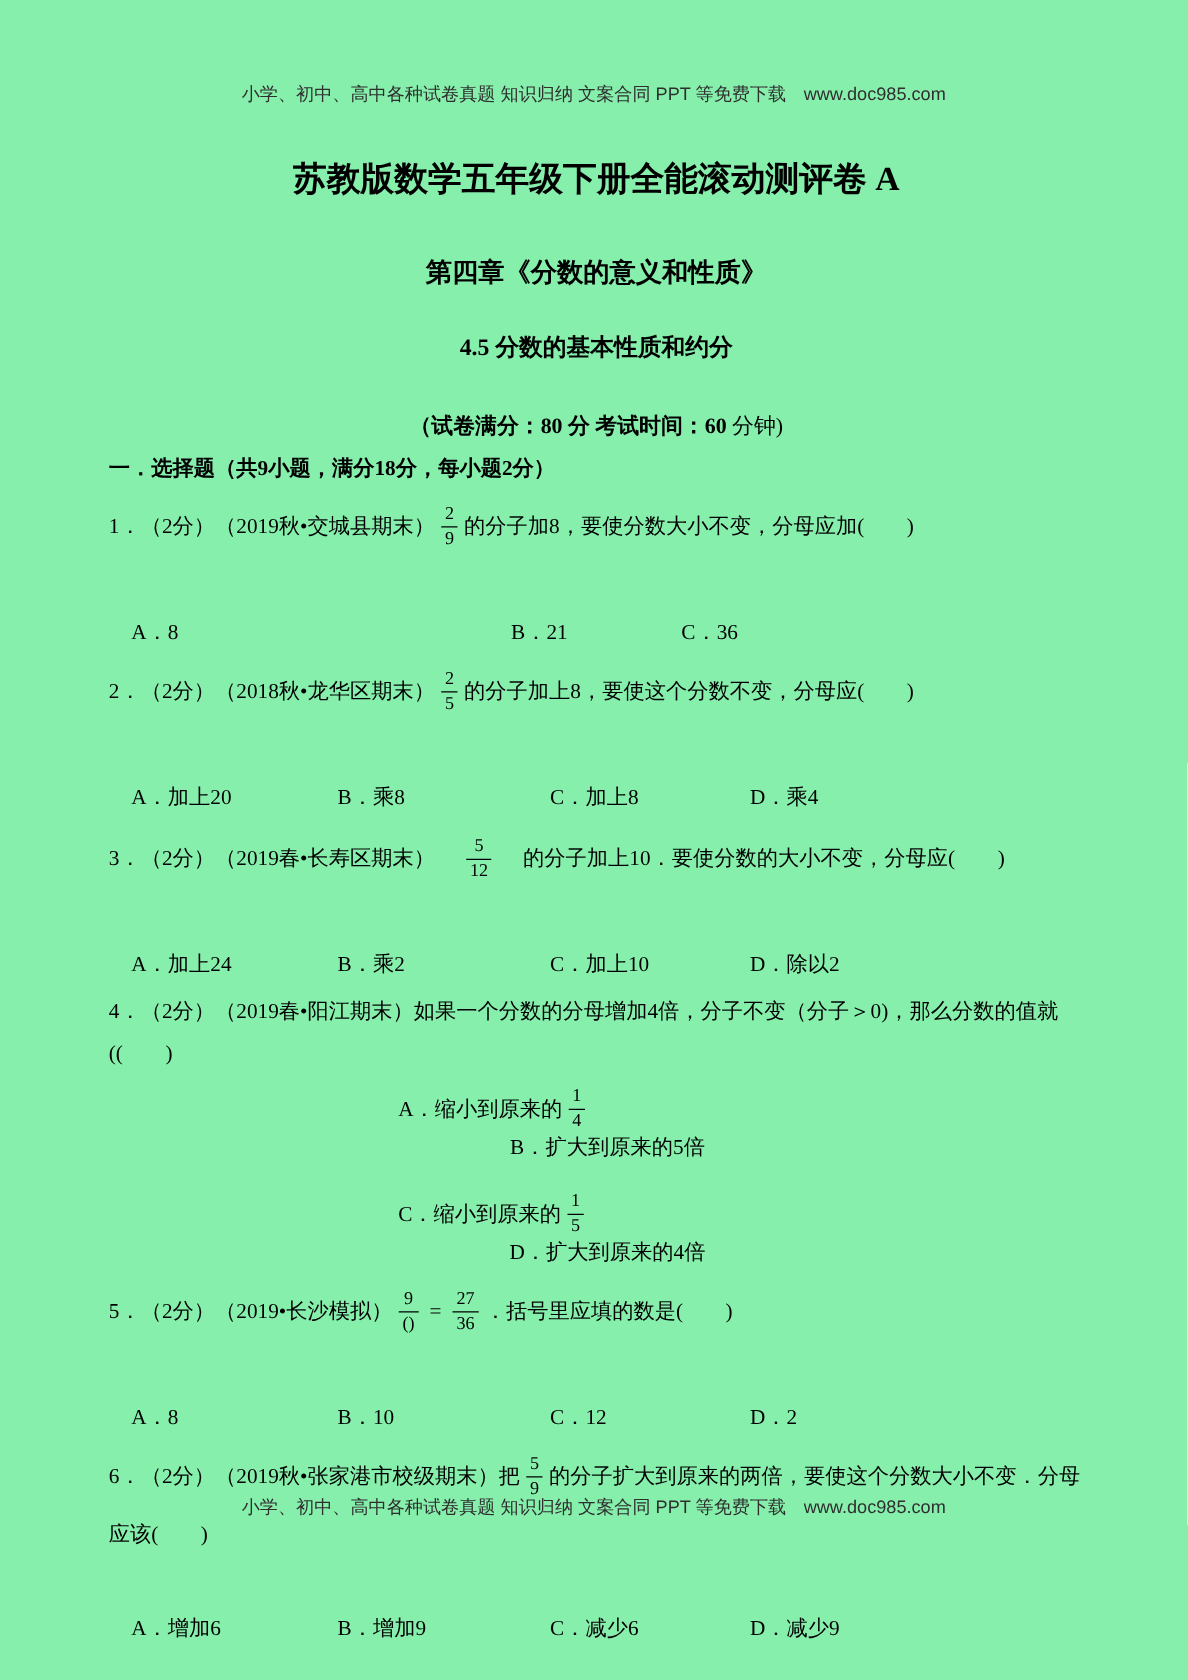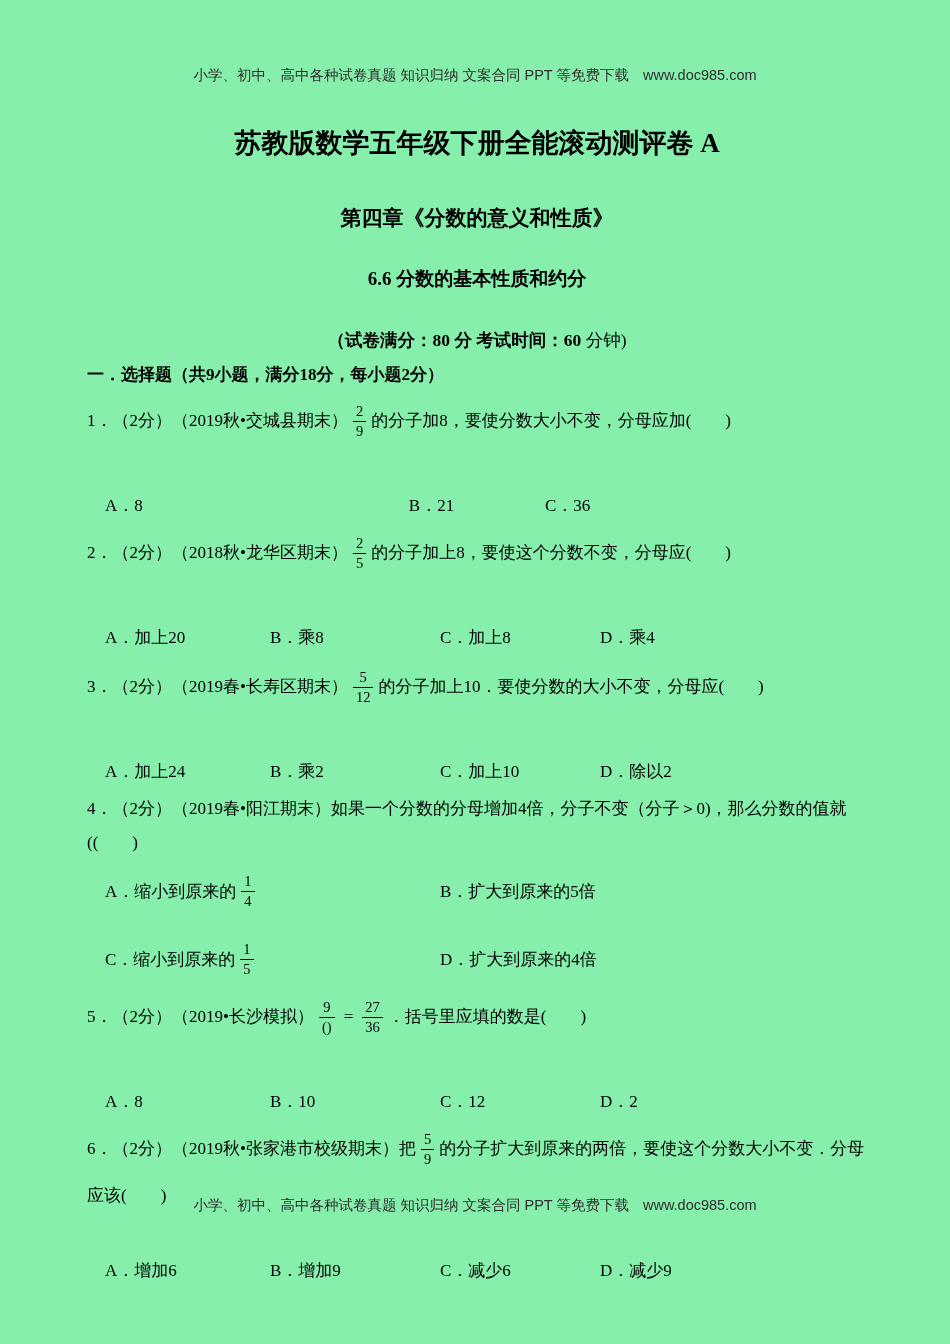--- a/index.html
+++ b/index.html
@@ -45,60 +45,60 @@
 
   .section-heading { font-size:17px; font-weight:bold; margin-top:11px; line-height:23px; }
 
   .qline {
     display:flex; align-items:center; flex-wrap:nowrap;
     font-size:17px; min-height:44px; line-height:24px;
     white-space:nowrap;
   }
   .qline.plain { min-height:24px; }
   .m14 { margin-top:14px; }
-  .m16 { margin-top:16px; }
+  .m16 { margin-top:16px;gap:20px; }
   .m10 { margin-top:10px; }
   .m8  { margin-top:13px; }
 
   .frac {
     display:inline-block; text-align:center; vertical-align:middle;
     font-size:14.5px; line-height:17px; margin:0 5px;
   }
   .frac .num { display:block; padding:0 3px 1px 3px; }
   .frac .den { display:block; border-top:1px solid #000; padding:1px 3px 0 3px; }
   .eq { margin:0 4px; }
 
   .opts { display:flex; font-size:17px; line-height:23px; padding-left:18px; margin-top:13px; }
   .opts .opt { white-space:nowrap;margin-top:38px; }
   .opts-3 .opt:nth-child(1) { width:213px; }
   .opts-3 .opt:nth-child(2) { width:227px;text-align:center; }
   .opts-4 .opt:nth-child(1) { width:165px; }
   .opts-4 .opt:nth-child(2) { width:170px; }
   .opts-4 .opt:nth-child(3) { width:160px; }
 
-  .opts-2col { display:flex; align-items:center; font-size:17px; padding-left:18px; }
+  .opts-2col { display:flex; align-items:center; font-size:17px; padding-left:18px;flex-direction:column; }
   .opts-2col .opt { display:flex; align-items:center; white-space:nowrap; }
   .opts-2col .opt:nth-child(1) { width:335px; }
   .opts-2col.row1 { margin-top:14px; min-height:44px; }
   .opts-2col.row2 { margin-top:24px; min-height:44px; }
 </style>
 </head>
 <body>
 
 <div class="page">
 
   <div class="top-note">
     <span>小学、初中、高中各种试卷真题 知识归纳 文案合同 PPT 等免费下载</span><span class="note-url">www.doc985.com</span>
   </div>
 
   <div class="content">
 
     <div class="main-title">苏教版数学五年级下册全能滚动测评卷 A</div>
     <div class="chapter-title">第四章《分数的意义和性质》</div>
-    <div class="subsection-title">6.6 分数的基本性质和约分</div>
+    <div class="subsection-title">4.5 分数的基本性质和约分</div>
 
     <div class="exam-info">
       <span>（试卷满分：80 分  考试时间：60</span><span class="light"> 分钟)</span>
     </div>
 
 
     <div class="section-heading">一．选择题（共9小题，满分18分，每小题2分）</div>
 
     <div class="qline m8">
       <span>1．（2分）（2019秋•交城县期末）</span>

